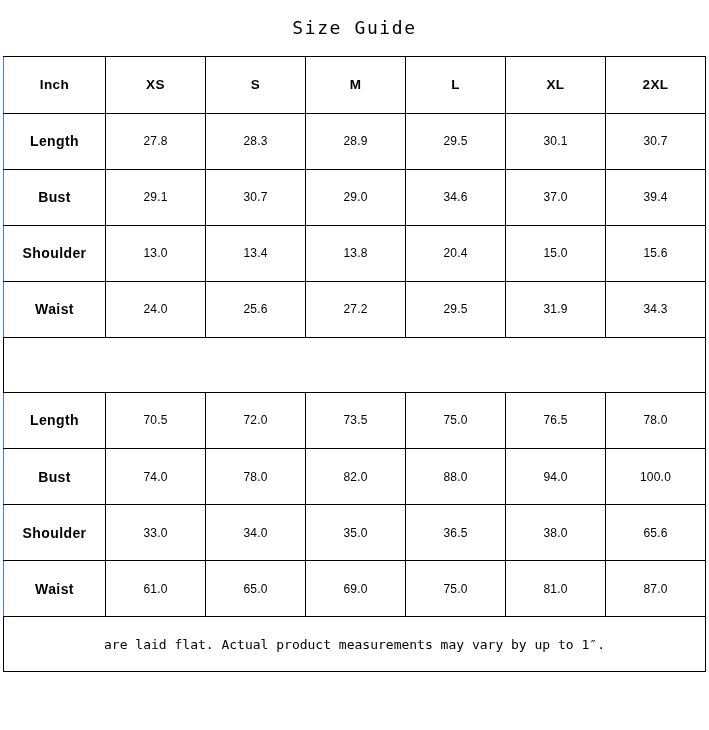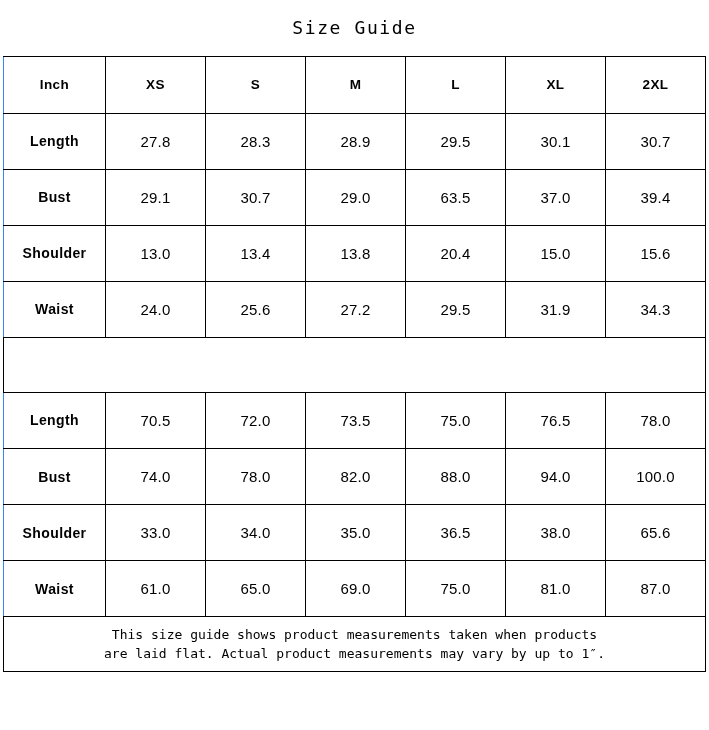--- a/index.html
+++ b/index.html
@@ -68,21 +68,21 @@
     letter-spacing: 0.4px;
     font-stretch: condensed;
   }
   .row-label {
     font-size: 14px;
     font-weight: bold;
     letter-spacing: 0.4px;
     font-stretch: condensed;
   }
   .value-cell {
-    font-size: 15px;
+    font-size: 12px;
     font-weight: 400;
     letter-spacing: 0.2px;
   }
 
   
   .spacer-row {
     height: 55px;
     border-left: 1px solid #000000;
     border-right: 1px solid #000000;
     border-bottom: 1px solid #000000;
@@ -146,21 +146,21 @@
         <td class="value-cell">28.9</td>
         <td class="value-cell">29.5</td>
         <td class="value-cell">30.1</td>
         <td class="value-cell">30.7</td>
       </tr>
       <tr>
         <td class="row-label">Bust</td>
         <td class="value-cell">29.1</td>
         <td class="value-cell">30.7</td>
         <td class="value-cell">29.0</td>
-        <td class="value-cell">63.5</td>
+        <td class="value-cell">34.6</td>
         <td class="value-cell">37.0</td>
         <td class="value-cell">39.4</td>
       </tr>
       <tr>
         <td class="row-label">Shoulder</td>
         <td class="value-cell">13.0</td>
         <td class="value-cell">13.4</td>
         <td class="value-cell">13.8</td>
         <td class="value-cell">20.4</td>
         <td class="value-cell">15.0</td>
@@ -224,17 +224,16 @@
         <td class="value-cell">65.0</td>
         <td class="value-cell">69.0</td>
         <td class="value-cell">75.0</td>
         <td class="value-cell">81.0</td>
         <td class="value-cell">87.0</td>
       </tr>
     </tbody>
   </table>
 
   <div class="note-row">
-    <div class="note-line">This size guide shows product measurements taken when products</div>
     <div class="note-line">are laid flat. Actual product measurements may vary by up to 1″.</div>
   </div>
 
 </div>
 
 </body></html>

